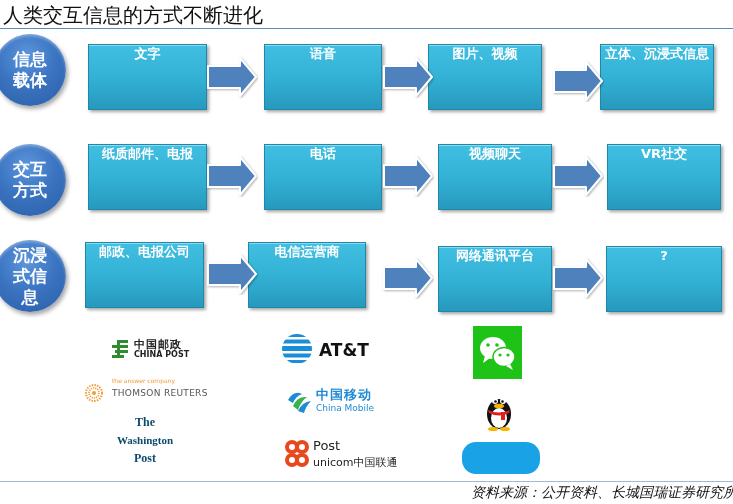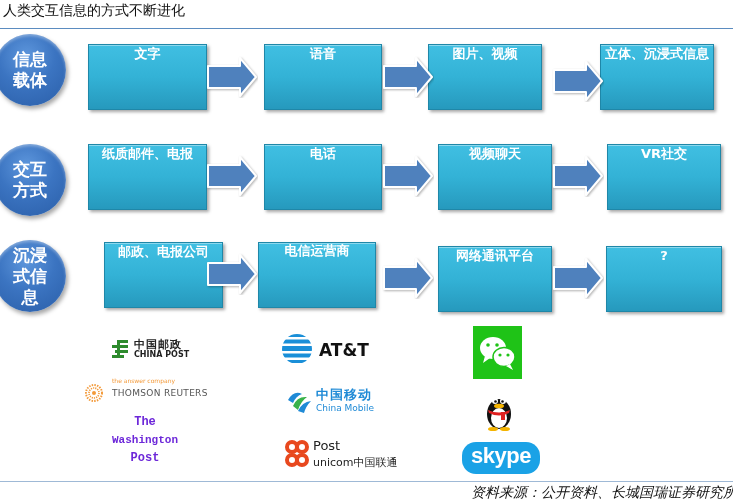--- a/index.html
+++ b/index.html
@@ -3,21 +3,21 @@
 <meta charset="utf-8">
 <style>
   html, body { margin:0; padding:0; }
   body {
     width:733px; height:504px; position:relative; overflow:hidden;
     background:#ffffff;
     font-family:"DejaVu Sans", "Liberation Sans", sans-serif;
   }
   .title {
     position:absolute; left:3px; top:2px;
-    font-size:14px; color:#111; white-space:nowrap;
+    font-size:20px; color:#111; white-space:nowrap;
   }
   .rule-top {
     position:absolute; left:0; top:28px; width:733px; height:1px; background:#5b8cc0;
   }
   .rule-bottom {
     position:absolute; left:0; top:481px; width:733px; height:1px; background:#9fb9d6;
   }
   .source {
     position:absolute; right:-4px; top:484px;
     font-size:14px; font-style:italic; color:#111; white-space:nowrap;
@@ -77,24 +77,24 @@
 <div class="box" style="left:438px; top:144px; width:112px;">
     <span>视频聊天</span>
   </div>
 <div class="box" style="left:607px; top:144px; width:112px;">
     <span>VR社交</span>
   </div>
 
 <div class="circle" style="top:240px;">
     <span>沉浸式信息</span>
   </div>
-<div class="box" style="left:104px; top:242px; width:117px;">
+<div class="box" style="left:85px; top:242px; width:117px;">
     <span>邮政、电报公司</span>
   </div>
-<div class="box" style="left:258px; top:242px; width:116px;font-family:Liberation Mono, monospace;">
+<div class="box" style="left:248px; top:242px; width:116px;">
     <span>电信运营商</span>
   </div>
 <div class="box" style="left:438px; top:246px; width:112px;">
     <span>网络通讯平台</span>
   </div>
 <div class="box" style="left:606px; top:246px; width:114px;">
     <span>?</span>
   </div>
 
 <svg class="arrow" style="left:206px; top:56px;" viewBox="0 0 52 42">
@@ -142,21 +142,21 @@
 <div class="logo" style="left:84px; top:377px; width:130px; height:26px;">
   <svg width="20" height="20" viewBox="0 0 20 20" style="position:absolute; left:0; top:6px;">
     <circle cx="10" cy="10" r="8" fill="none" stroke="#f39a3a" stroke-width="2" stroke-dasharray="1.5 1.2"></circle>
     <circle cx="10" cy="10" r="5" fill="none" stroke="#f39a3a" stroke-width="1.6" stroke-dasharray="1.2 1"></circle>
     <circle cx="10" cy="10" r="2" fill="#f39a3a"></circle>
   </svg>
   <div style="position:absolute; left:28px; top:0; font-size:6px; color:#f39a3a; white-space:nowrap;">the answer company</div>
   <div style="position:absolute; left:28px; top:11px; font-size:9px; color:#555; letter-spacing:0.3px; white-space:nowrap;">THOMSON REUTERS</div>
 </div>
 
-<div class="logo" style="left:110px; top:413px; width:70px; height:58px; text-align:center; font-family:Liberation Mono, monospace; font-weight:bold; color:#6d28d9; font-size:12px; line-height:18px;">
+<div class="logo" style="left:110px; top:413px; width:70px; height:58px; text-align:center; font-family:Liberation Serif, serif; font-weight:bold; color:#0c4a6e; font-size:12px; line-height:18px;">
   <div>The</div>
   <div style="font-size:11px;">Washington</div>
   <div>Post</div>
 </div>
 
 <div class="logo" style="left:281px; top:332px; width:90px; height:34px;">
   <svg width="32" height="32" viewBox="0 0 32 32" style="position:absolute; left:0; top:1px;">
     <defs>
         <clipPath id="gc">
           <circle cx="16" cy="16" r="15"></circle>
@@ -221,17 +221,16 @@
     <ellipse cx="17" cy="17" rx="5" ry="2.2" fill="#f4b400"></ellipse>
     <path d="M6 21 Q17 26 28 21 L27 24 Q17 29 7 24 Z" fill="#e02020"></path>
     <rect x="19" y="23" width="4" height="8" fill="#e02020"></rect>
     <ellipse cx="11" cy="40" rx="5" ry="2" fill="#f4b400"></ellipse>
     <ellipse cx="23" cy="40" rx="5" ry="2" fill="#f4b400"></ellipse>
   </svg>
 </div>
 
 <div class="logo" style="left:462px; top:442px; width:80px; height:34px;">
   <div style="position:absolute; left:0; top:0; width:78px; height:32px; border-radius:14px; background:#1aa2e6;"></div>
-  <div style="position:absolute; left:0; top:1px; width:78px; text-align:center; font-size:22px; font-weight:bold; color:#fff; font-family:'Liberation Sans', sans-serif; letter-spacing:-0.5px;">skype</div>
 </div>
 
 <div class="rule-bottom"></div>
 <div class="source">资料来源：公开资料、长城国瑞证券研究所</div>
 
 </body></html>

